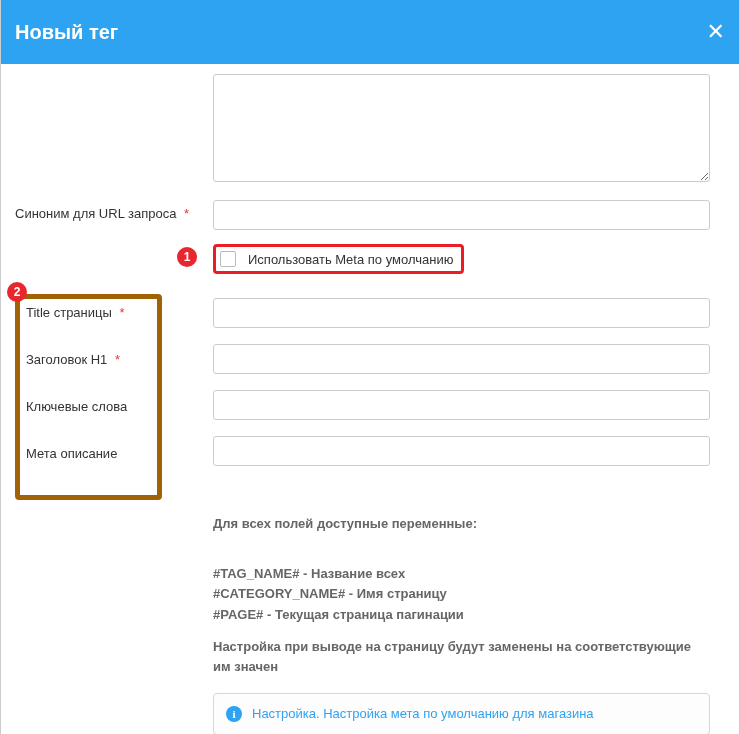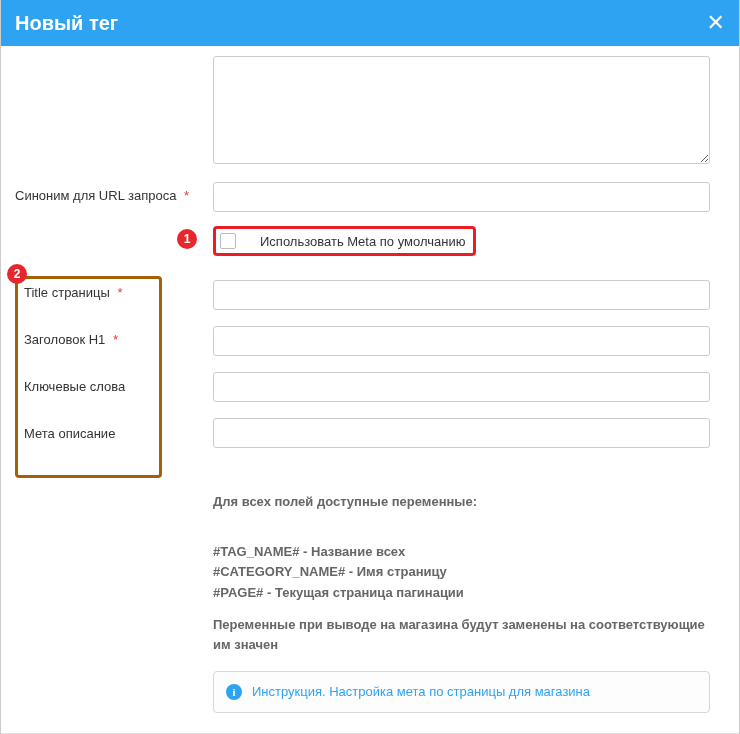--- a/index.html
+++ b/index.html
@@ -1,35 +1,35 @@
 <!DOCTYPE html>
 <html><head>
 <meta charset="utf-8">
 <style>
   html,body{margin:0;padding:0;font-family:Arial,Helvetica,sans-serif;background:#fff;color:#333;}
   .modal{width:740px;box-sizing:border-box;border:1px solid #ccc;border-top:none;position:relative;}
-  .header{background:#2ea3f2;color:#fff;height:46px;display:flex;align-items:center;justify-content:space-between;padding:0 14px;}
+  .header{background:#2ea3f2;color:#fff;height:64px;display:flex;align-items:center;justify-content:space-between;padding:0 14px;}
   .header h2{margin:0;font-size:20px;font-weight:600;}
   .close-icon{font-size:22px;cursor:pointer;line-height:1;}
   .body{padding:10px 29px 20px 14px;}
   .row{display:flex;align-items:flex-start;margin-bottom:14px;}
   .row.checkbox-row{margin-top:4px;margin-bottom:20px;}
   .label-col{width:198px;min-width:198px;font-size:13px;color:#333;padding-top:6px;box-sizing:border-box;position:relative;}
   .field-col{flex:1;}
   .req{color:#e53935;margin-left:4px;}
   textarea.input, input.input{
     width:100%;box-sizing:border-box;border:1px solid #ccc;border-radius:3px;
     font-size:13px;padding:5px 8px;background:#fff;outline:none;
   }
   textarea.input{height:108px;resize:both;}
   input.input{height:30px;}
-  .chk-wrap{display:flex;align-items:center;gap:24px;font-size:13px;color:#333;}
+  .chk-wrap{display:flex;align-items:center;gap:12px;font-size:13px;color:#333;}
   .chk{width:14px;height:14px;border:1px solid #bbb;border-radius:2px;background:#fff;flex:0 0 auto;}
   .highlight-red{border:3px solid #ec1c24;border-radius:4px;padding:4px 8px 4px 4px;}
-  .highlight-labels{border:3px solid #a16207;border-radius:4px;padding:6px 6px 2px 6px;position:relative;width:147px;box-sizing:border-box;}
+  .highlight-labels{border:5px solid #a16207;border-radius:4px;padding:6px 6px 2px 6px;position:relative;width:147px;box-sizing:border-box;}
   .highlight-labels .lbl{font-size:13px;margin-bottom:32px;}
   .highlight-labels .lbl:last-child{}
   .callout{position:absolute;width:20px;height:20px;border-radius:50%;background:#e8262d;color:#fff;font-size:12px;font-weight:bold;display:flex;align-items:center;justify-content:center;z-index:10;}
   .notes{font-size:13px;color:#666;line-height:1.55;margin-left:198px;}
   .notes p{margin:0 0 10px 0;font-weight:bold;}
   .info-box{margin-top:16px;border:1px solid #d7d7d7;border-radius:4px;background:#fdfdfd;padding:10px 12px;display:flex;align-items:center;gap:10px;}
   .info-icon{width:16px;height:16px;border-radius:50%;background:#2ea3f2;color:#fff;display:flex;align-items:center;justify-content:center;font-size:11px;font-weight:bold;font-family:Georgia,serif;flex:0 0 auto;}
   .info-link{color:#2ea3f2;font-size:13px;text-decoration:none;}
   .footer{background:#f3f3f3;border-top:1px solid #e2e2e2;padding:14px 16px;display:flex;justify-content:flex-end;gap:10px;}
   .btn{font-size:13px;padding:7px 14px;border-radius:4px;cursor:pointer;border:1px solid transparent;}
@@ -109,25 +109,25 @@
     </div>
 
     <div class="notes">
       <p>Для всех полей доступные переменные:</p>
       <p style="margin-bottom:12px;">
         <br>
         <span>#TAG_NAME# - Название всех</span><br>
         <span>#CATEGORY_NAME# - Имя страницу</span><br>
         <span>#PAGE# - Текущая страница пагинации</span>
       </p>
-      <p>Переменные при выводе на магазина будут заменены на соответствующие им значен</p>
+      <p>Настройка при выводе на страницу будут заменены на соответствующие им значен</p>
 
       <div class="info-box">
         <span class="info-icon">i</span>
-        <a href="#" class="info-link">Инструкция. Настройка мета по страницы для магазина</a>
+        <a href="#" class="info-link">Настройка. Настройка мета по умолчанию для магазина</a>
       </div>
     </div>
 
   </div>
 
   <div class="footer">
     <button class="btn btn-primary">Добавить</button>
     <button class="btn btn-secondary">Отмена</button>
   </div>
 

